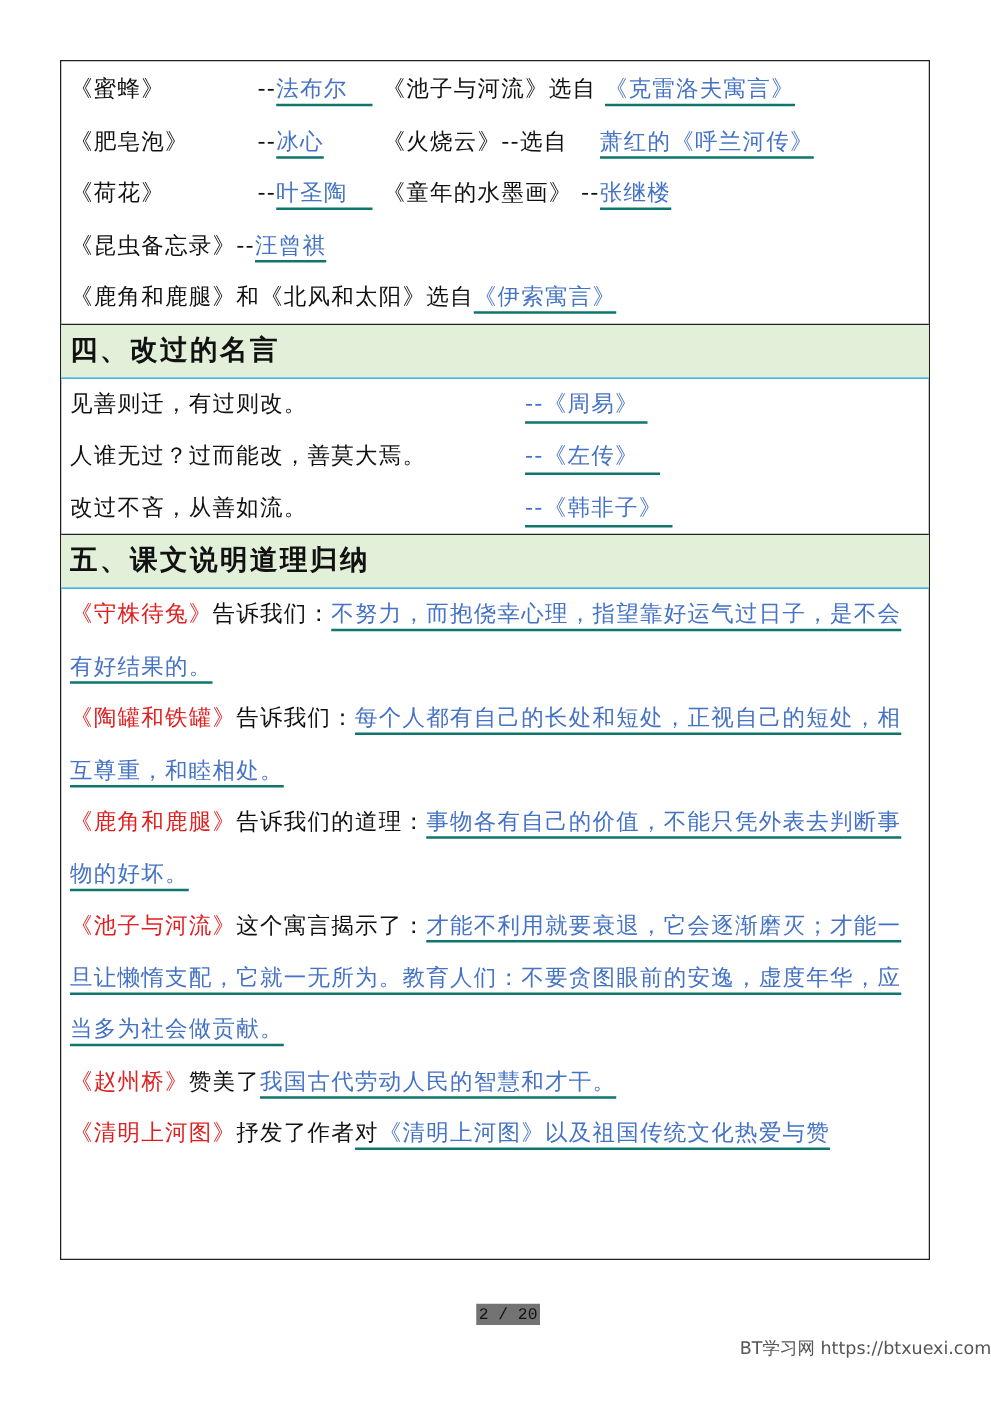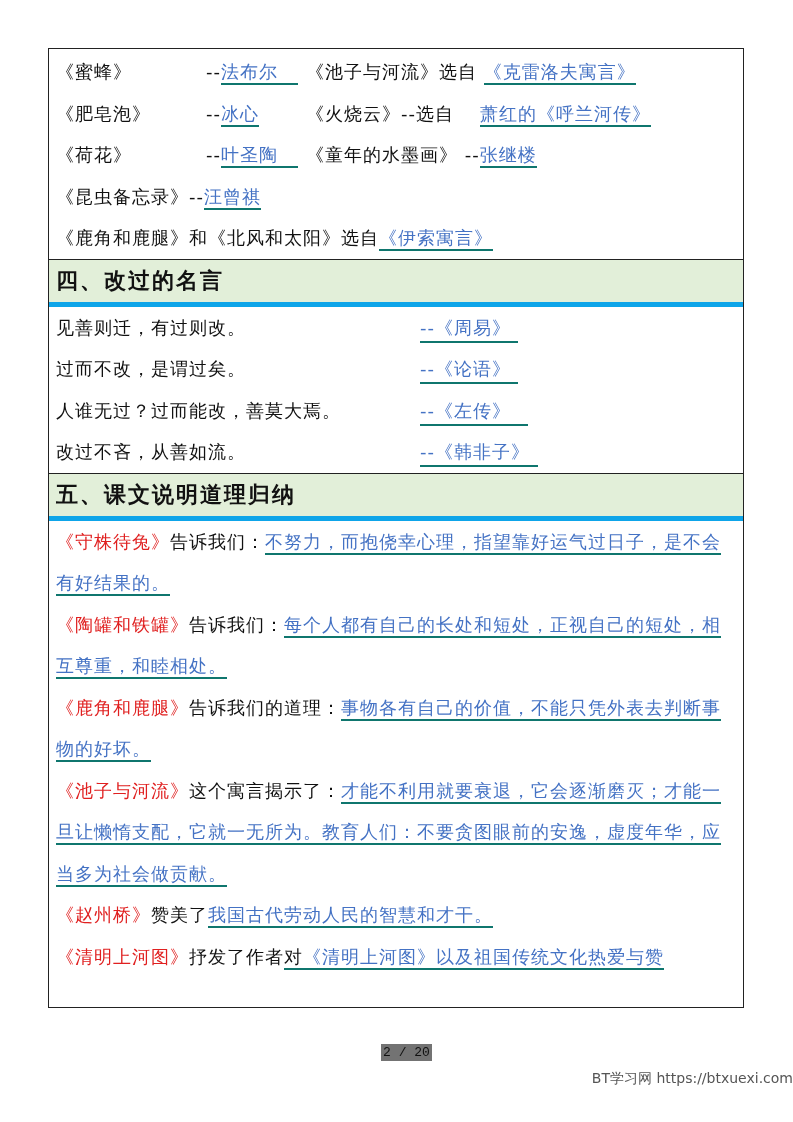--- a/index.html
+++ b/index.html
@@ -6,21 +6,21 @@
   body { width: 793px; height: 1122px; position: relative; overflow: hidden;
          font-family: "DejaVu Sans", "Liberation Sans", sans-serif; color: #111; }
   .frame { position: absolute; left: 48px; top: 48px; width: 696px; height: 960px;
            border: 1px solid #222; box-sizing: border-box; }
   .block { border-bottom: 1px solid #222; padding: 0 7px; }
   .line { height: 41.5px; line-height: 41.5px; font-size: 18px; white-space: nowrap; letter-spacing: 1px; position: relative; }
   .blue { color: #4472c4; }
   .red { color: #e02020; }
   .ul { border-bottom: 2px solid #0f766e; padding-bottom: 1px; }
   .heading { background: #e2efd9; font-weight: bold; font-size: 22px; height: 42px; line-height: 42px;
-             border-bottom: 5px solid #0ea5e9; padding: 0 7px; letter-spacing: 2px; }
+             border-bottom: 1px solid #0ea5e9; padding: 0 7px; letter-spacing: 2px; }
   .col-a { display: inline-block; width: 150px; }
   .col-b { display: inline-block; width: 100px; }
   .quote-text { display: inline-block; width: 364px; }
   .src { display: inline-block; }
   .wrap { white-space: normal; line-height: 41.5px; font-size: 18px; letter-spacing: 1px; }
   .footer-page { position: absolute; top: 1044px; left: 0; width: 793px; text-align: center; font-size: 13px; }
   .footer-page span { background: #737373; padding: 1px 2px; font-family: Liberation Mono, monospace; margin-left: 20px; }
   .footer-site { position: absolute; top: 1070px; left: 0; width: 793px; text-align: right; font-size: 14px; color: #555;
                  font-family: "DejaVu Sans", sans-serif; }
 </style>
@@ -47,23 +47,20 @@
     </div>
   </div>
 
   <div class="heading">四、改过的名言</div>
 
   <div class="block">
     <div class="line">
       <span class="quote-text">见善则迁，有过则改。</span><span class="blue ul src" style="width:98px;line-height:24px;">--《周易》</span>
     </div>
     <div class="line">
-      <span class="quote-text">过而不改，是谓过矣。</span><span class="blue ul src" style="width:98px;line-height:24px;">--《论语》</span>
-    </div>
-    <div class="line">
       <span class="quote-text">人谁无过？过而能改，善莫大焉。</span><span class="blue ul src" style="width:108px;line-height:24px;">--《左传》</span>
     </div>
     <div class="line">
       <span class="quote-text">改过不吝，从善如流。</span><span class="blue ul src" style="width:118px;line-height:24px;">--《韩非子》</span>
     </div>
   </div>
 
   <div class="heading">五、课文说明道理归纳</div>
 
   <div style="padding:0 7px;">

